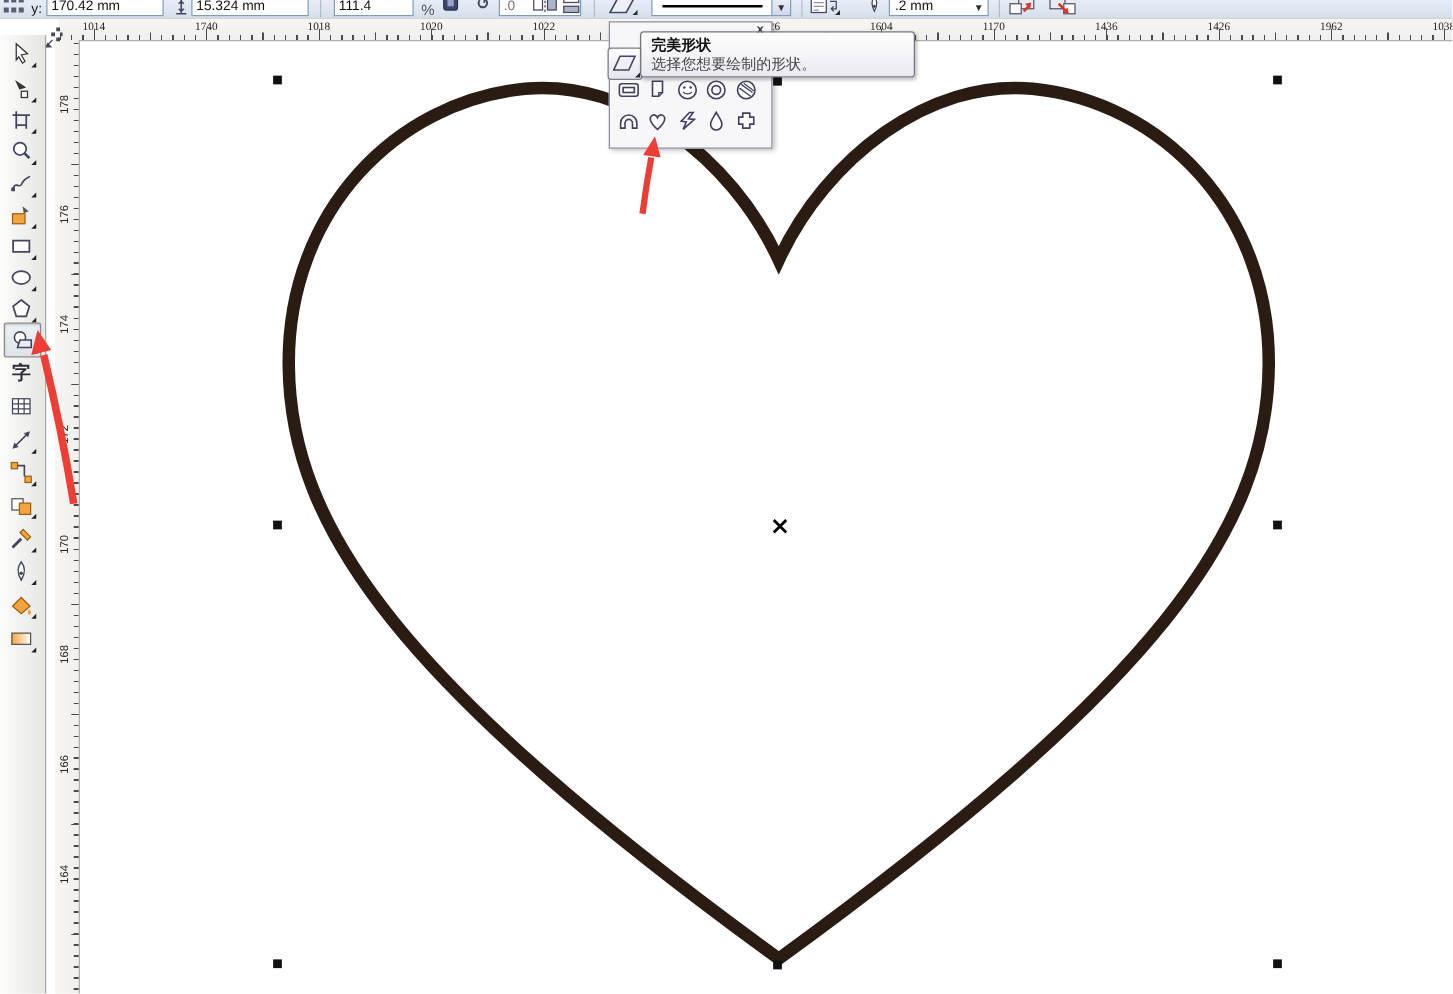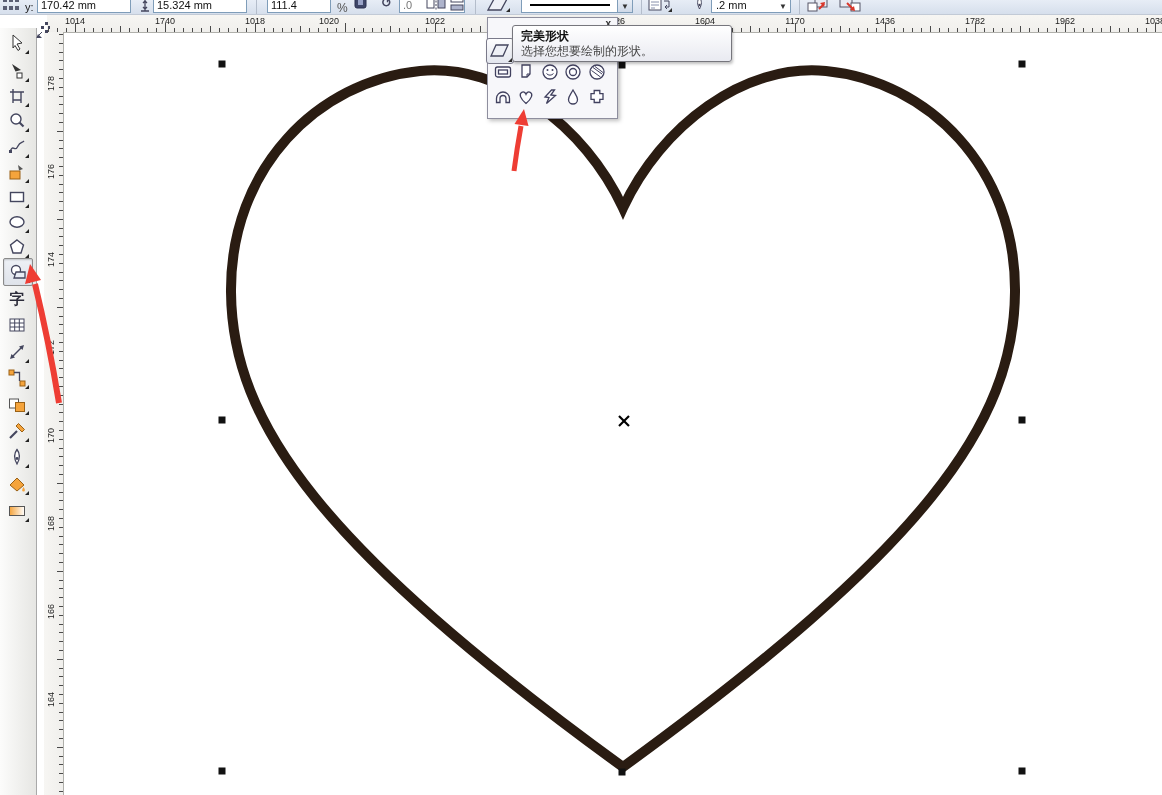--- a/index.html
+++ b/index.html
@@ -24,21 +24,21 @@
     border-left:4px solid transparent;border-bottom:4px solid #2b2b2b;}
 
   
   #corner-icon{position:absolute;left:36px;top:20px;width:14px;height:18px;z-index:12;}
   #hruler{position:absolute;left:47px;top:14px;width:1115px;height:18px;z-index:11;
     background:
       repeating-linear-gradient(to right,#4a4a4a 0 1px,transparent 1px 90px) 28px bottom/100% 9px no-repeat,
       repeating-linear-gradient(to right,#4a4a4a 0 1px,transparent 1px 90px) 73px bottom/100% 6px no-repeat,
       repeating-linear-gradient(to right,#4a4a4a 0 1px,transparent 1px 9px) 1px bottom/100% 4px no-repeat,
       linear-gradient(#f7f6f3,#f0efec);
-    border-bottom:1px solid #b0b0ab;}
+    border-bottom:1px solid #b0b0ab;font-family:Liberation Serif, serif;}
   .hlab{position:absolute;top:2px;transform:translateX(-50%);font-size:9px;color:#222;}
   #vruler{position:absolute;left:44px;top:32px;width:19px;height:763px;z-index:11;
     background:
       repeating-linear-gradient(to bottom,#4a4a4a 0 1px,transparent 1px 88px) right 55px/4px 100% no-repeat,
       repeating-linear-gradient(to bottom,#4a4a4a 0 1px,transparent 1px 88px) right 99px/6px 100% no-repeat,
       repeating-linear-gradient(to bottom,#4a4a4a 0 1px,transparent 1px 8.8px) right 2.2px/4px 100% no-repeat,
       linear-gradient(to right,#f7f6f3,#f0efec);
     border-right:1px solid #b0b0ab;}
   .vlab{position:absolute;left:2px;font-size:9px;color:#222;
     writing-mode:vertical-rl;transform:rotate(180deg);}
@@ -167,28 +167,28 @@
       <rect x="9" y="10" width="3" height="3"></rect>
       <rect x="12" y="6" width="3" height="3"></rect>
     </g>
   <path d="M1 17 l5 -5" stroke="#44465e"></path>
     <path d="M0 19 l6 -1 -4 -4 z" fill="#44465e"></path>
 </svg>
 <div id="hruler">
     <span class="hlab" style="left: 28px;">1014</span>
     <span class="hlab" style="left: 118px;">1740</span>
     <span class="hlab" style="left: 208px;">1018</span>
-    <span class="hlab" style="left: 282px;">1020</span>
+    <span class="hlab" style="left: 298px;">1020</span>
     <span class="hlab" style="left: 388px; text-align: center;">1022</span>
     <span class="hlab" style="left: 478px;">1024</span>
     <span class="hlab" style="left: 568px;">1026</span>
     <span class="hlab" style="left: 658px;">1604</span>
     <span class="hlab" style="left: 748px;">1170</span>
     <span class="hlab" style="left: 838px;">1436</span>
-    <span class="hlab" style="left: 928px;">1782</span>
+    <span class="hlab" style="left: 928px;">1426</span>
     <span class="hlab" style="left: 1018px;">1962</span>
     <span class="hlab" style="left: 1108px;">1038</span>
   </div>
 <div id="vruler">
     <span class="vlab" style="top: 44px;">178</span>
     <span class="vlab" style="top: 132px;">176</span>
     <span class="vlab" style="top: 220px;">174</span>
     <span class="vlab" style="top: 308px;">172</span>
     <span class="vlab" style="top: 396px;">170</span>
     <span class="vlab" style="top: 484px;">168</span>

